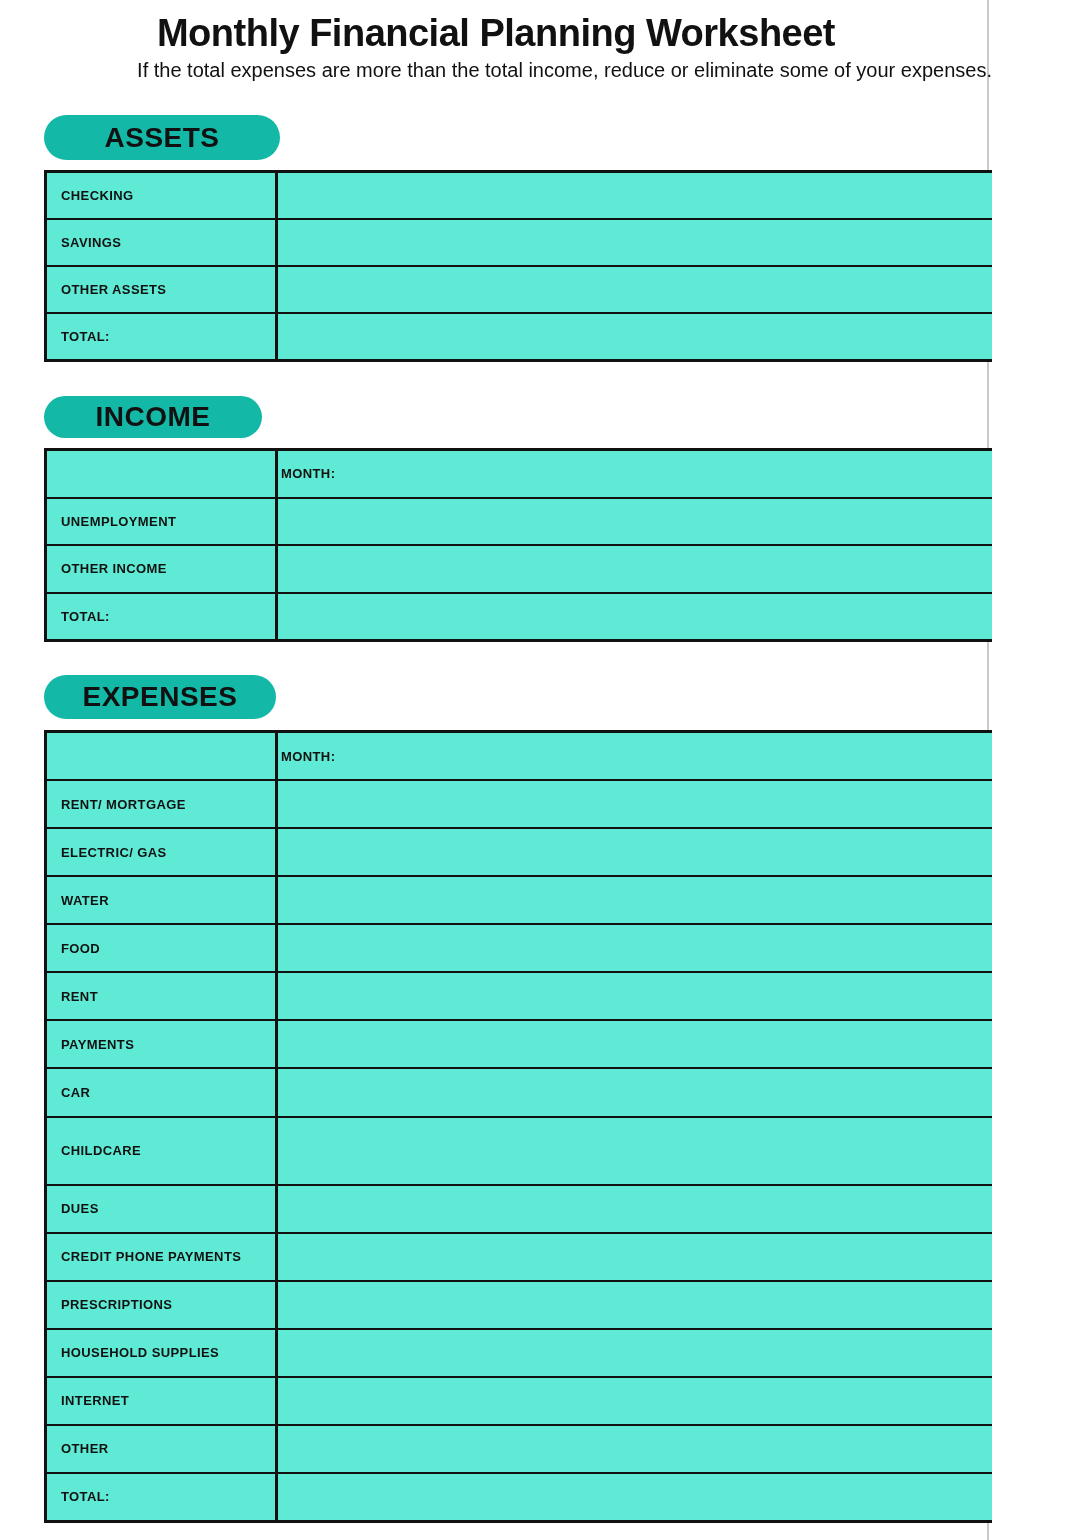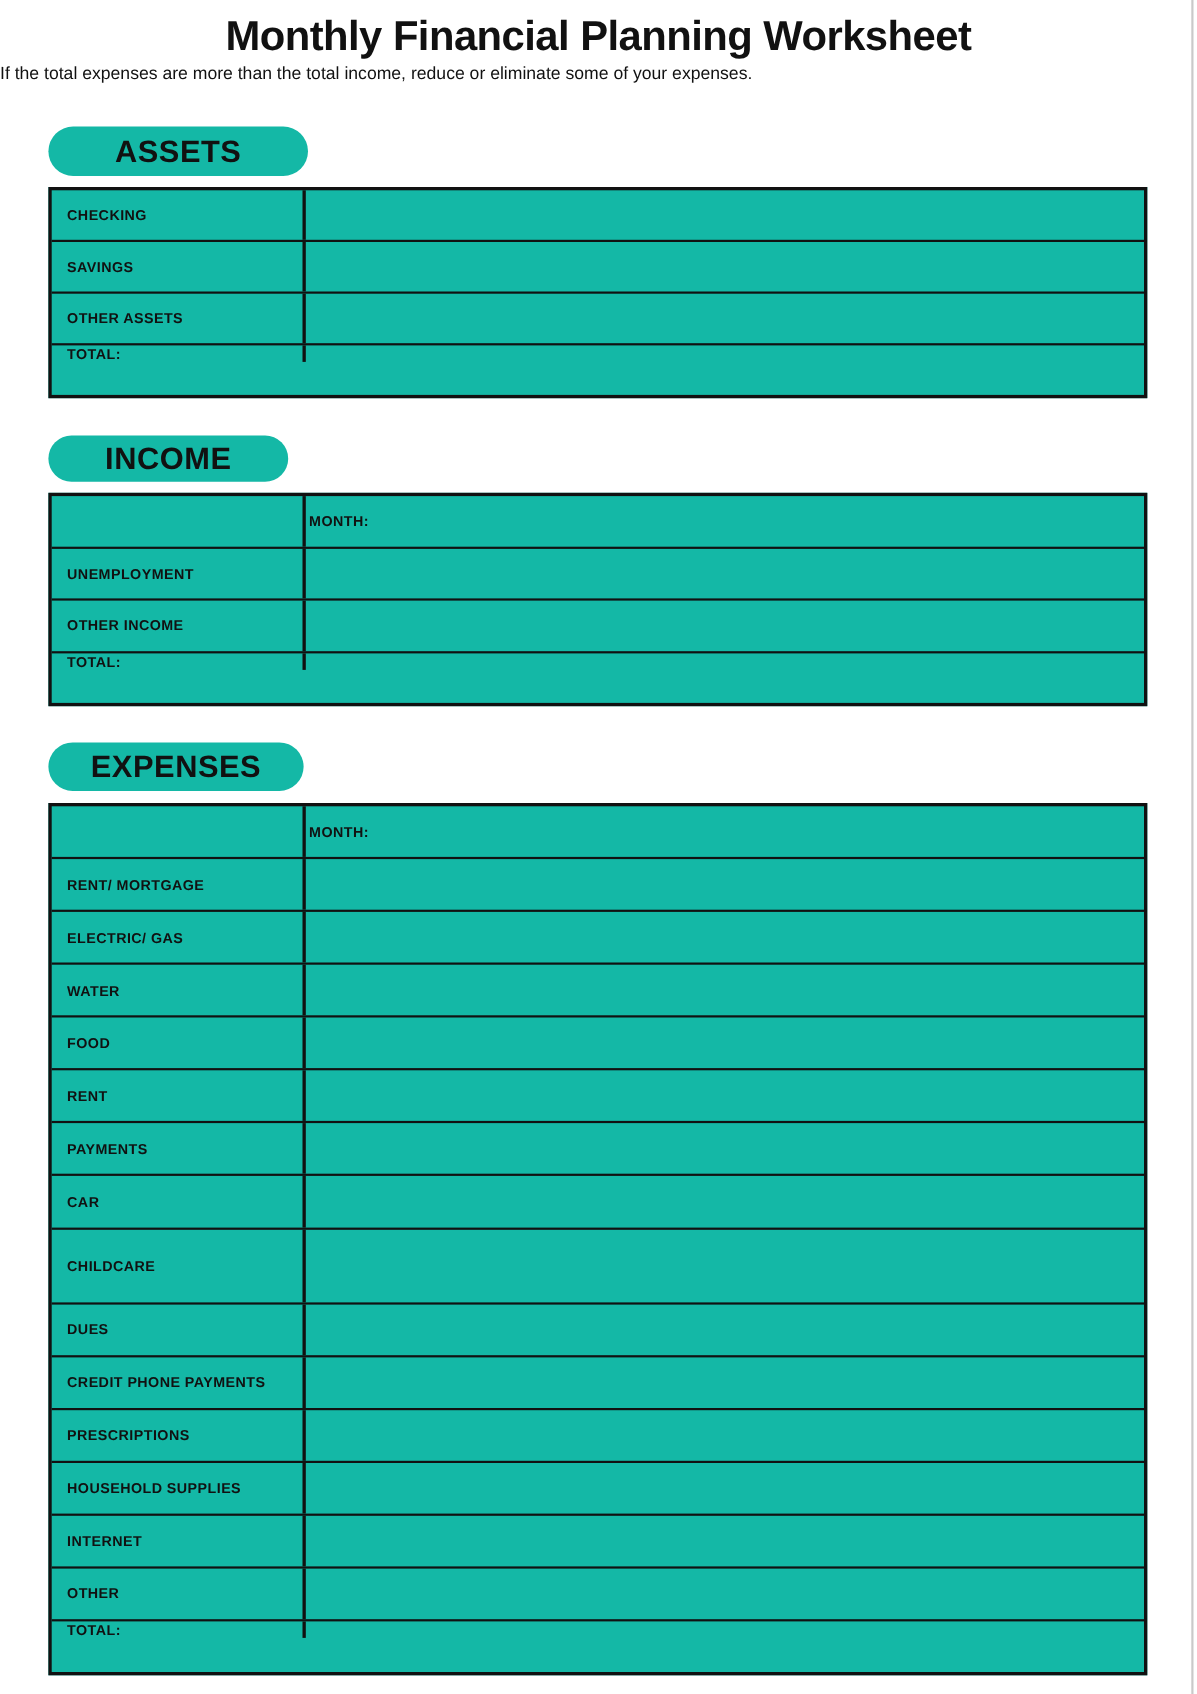--- a/index.html
+++ b/index.html
@@ -1,60 +1,60 @@
 <!DOCTYPE html>
 <html><head>
 <meta charset="utf-8">
 <style>
   html,body{margin:0;padding:0;background:#ffffff;}
   .page{
     position:relative;
-    width:1088px;height:1540px;
+    width:992px;height:1540px;
     background:#ffffff;
     font-family:"Liberation Sans",sans-serif;
     color:#111111;
     overflow:hidden;
   }
   .title{
     position:absolute;top:12px;left:0;width:100%;
     text-align:center;
     font-size:38px;font-weight:700;letter-spacing:-0.5px;
     margin:0;
   }
   .subtitle{
     position:absolute;top:59px;left:0;width:100%;
-    text-align:left;
-    font-size:16px;font-weight:400;
+    text-align:right;
+    font-size:20px;font-weight:400;
     margin:0;
   }
   .pill{
     position:absolute;
     background:#14b8a6;
     border-radius:23px;
     display:flex;align-items:center;justify-content:center;
     font-size:28px;font-weight:700;letter-spacing:0.5px;
   }
   #assets-pill{left:44px;top:115px;width:236px;height:45px;}
   #income-pill{left:44px;top:396px;width:218px;height:42px;}
   #expenses-pill{left:44px;top:675px;width:232px;height:44px;}
 
   .tbl{
     position:absolute;left:44px;width:999px;
     border:3px solid #111111;
     box-sizing:border-box;
     display:flex;flex-direction:column;
-    background:#14b8a6;
+    background:#5eead4;
     text-align:center;
   }
   #assets-table{top:170px;height:192px;}
   #income-table{top:448px;height:194px;}
   #expenses-table{top:730px;height:793px;}
 
   .row{display:flex;flex:1;border-bottom:2px solid #111111;min-height:0;}
-  .row:last-child{border-bottom:none;flex-direction:column;}
+  .row:last-child{border-bottom:none;}
   .row.tall{flex:none;height:66px;}
 
   .label-cell{
     width:231px;flex:none;
     border-right:3px solid #111111;
     box-sizing:border-box;
     display:flex;align-items:center;
     padding-left:14px;
     font-size:13px;font-weight:700;letter-spacing:0.4px;
   }

